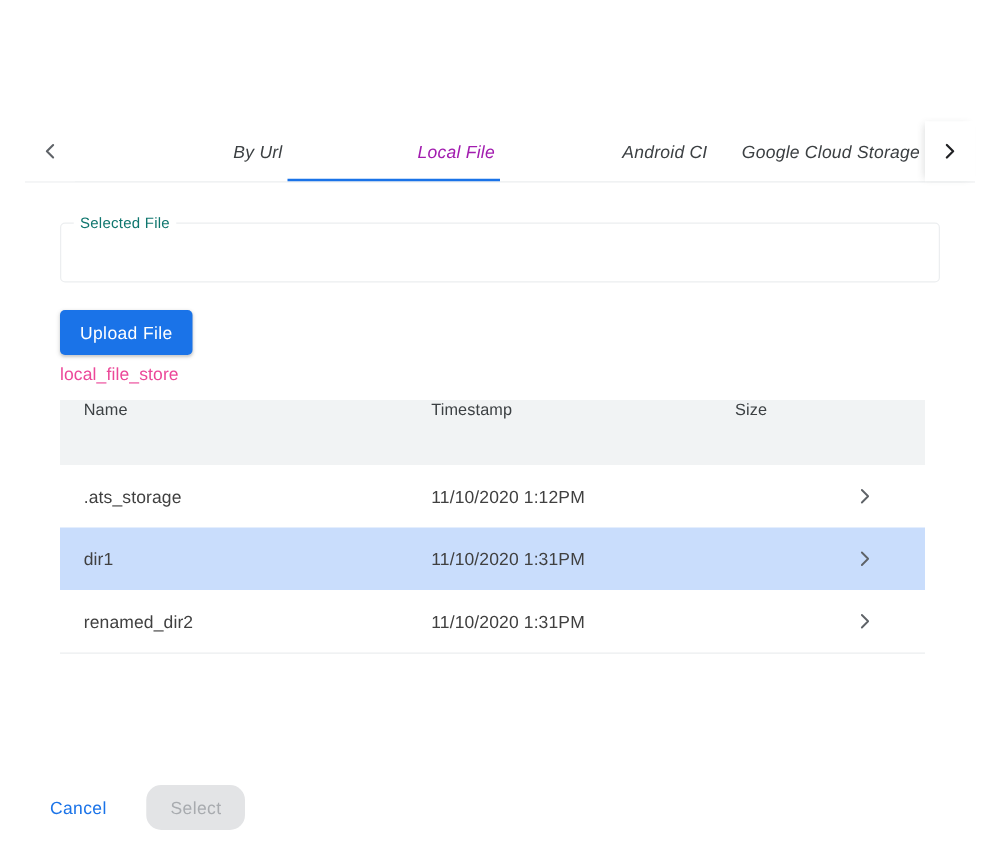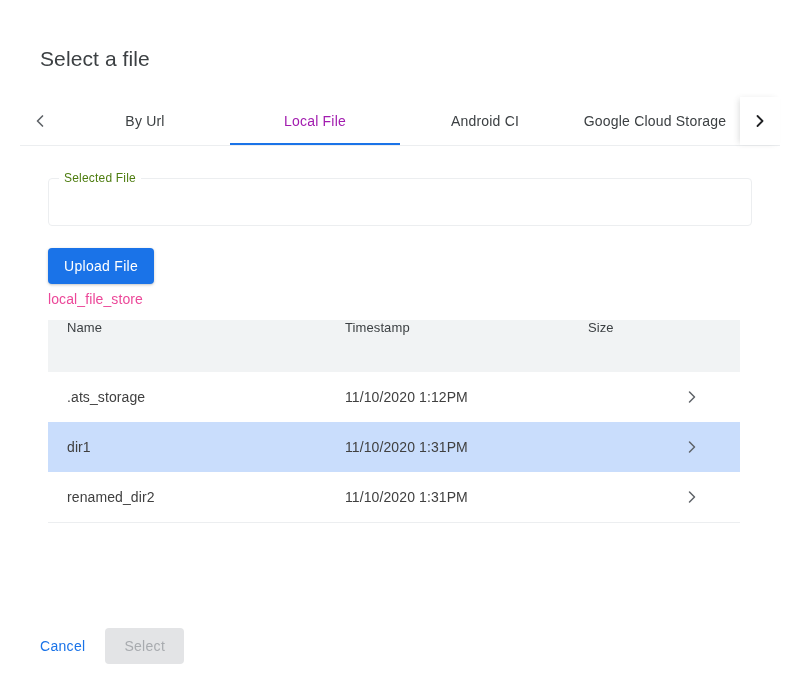--- a/index.html
+++ b/index.html
@@ -67,28 +67,29 @@
     flex: 1 1 auto;
     display: flex;
     align-items: stretch;
     overflow: hidden;
     position: relative;
   }
   .tab {
     flex: 1 1 0;
     display: flex;
     align-items: center;
-    justify-content: center;
+    justify-content: flex-end;
     font-size: 14px;
     color: #3c4043;
     letter-spacing: 0.2px;
     cursor: pointer;
     position: relative;
     white-space: nowrap;
     padding: 0 4px;
+    font-style: italic;
   }
   .tab.active {
     color: #a21caf;
     font-weight: 500;
   }
   .tab.active::after {
     content: "";
     position: absolute;
     left: 0;
     right: 0;
@@ -109,21 +110,21 @@
     border-radius: 4px;
     background: #ffffff;
   }
   .field .legend {
     position: absolute;
     left: 10px;
     top: -8px;
     background: #ffffff;
     padding: 0 5px;
     font-size: 12px;
-    color: #4d7c0f;
+    color: #0f766e;
     line-height: 14px;
     letter-spacing: 0.2px;
   }
   .field input {
     position: absolute;
     inset: 0;
     border: 0;
     outline: none;
     background: transparent;
     padding: 0 14px;
@@ -210,21 +211,21 @@
   }
   .chev-cell svg { display: block; }
 
   
   .footer {
     position: absolute;
     left: 28px;
     bottom: 22px;
     display: flex;
     align-items: center;
-    gap: 8px;
+    gap: 20px;
   }
   .btn-text {
     height: 36px;
     padding: 0 12px;
     display: inline-flex;
     align-items: center;
     justify-content: center;
     background: transparent;
     border: 0;
     border-radius: 4px;
@@ -236,35 +237,34 @@
     cursor: pointer;
   }
   .btn-disabled {
     height: 36px;
     padding: 0 19px;
     display: inline-flex;
     align-items: center;
     justify-content: center;
     background: #e3e4e6;
     border: 0;
-    border-radius: 4px;
+    border-radius: 12px;
     color: #a8abaf;
     font-size: 14px;
     font-weight: 500;
     letter-spacing: 0.3px;
     font-family: "Liberation Sans", sans-serif;
     cursor: default;
   }
 </style>
 </head>
 <body>
 
 <div class="dialog">
 
-  <div class="dialog-title">Select a file</div>
 
   <div class="tabbar">
 
     <div class="tab-nav left">
       <span>
         <svg width="20" height="20" viewBox="0 0 24 24" fill="none" stroke="#5f6368" stroke-width="2" stroke-linecap="round" stroke-linejoin="round">
           <polyline points="15 18 9 12 15 6"></polyline>
         </svg>
       </span>
     </div>

